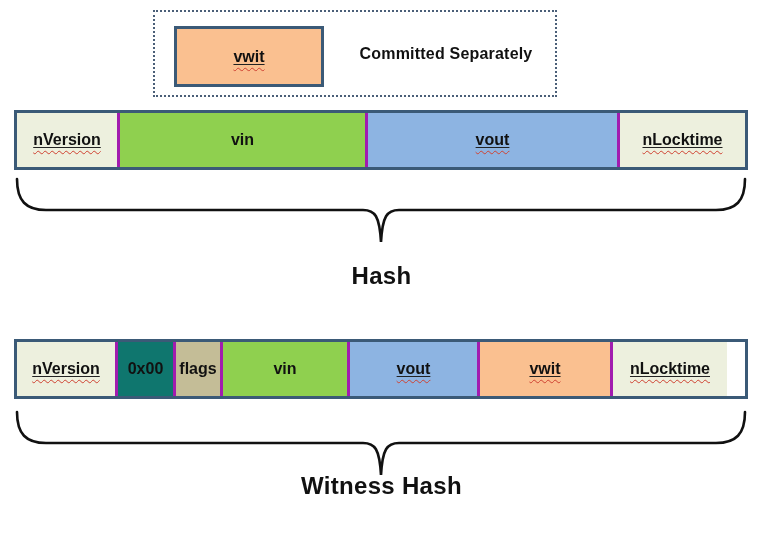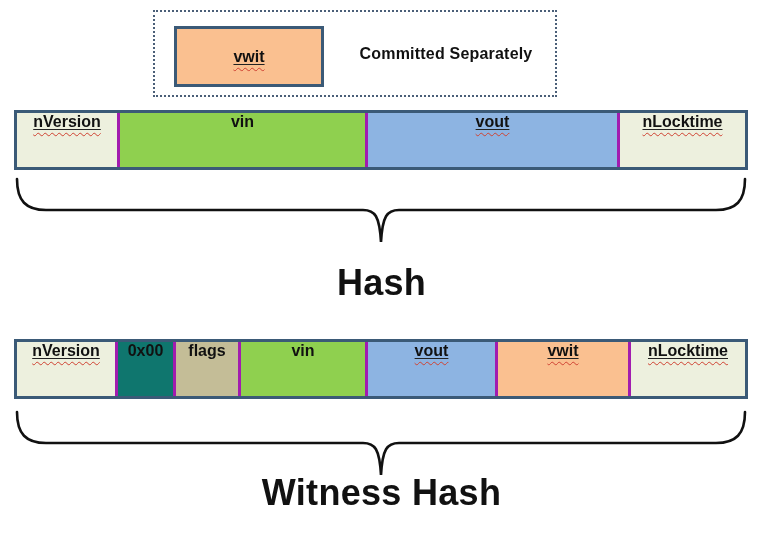--- a/index.html
+++ b/index.html
@@ -40,21 +40,21 @@
     width: 734px; height: 60px;
     border: 3px solid #3B5A77;
     box-sizing: border-box;
     display: flex;
     background: #fff;
   }
   .row-legacy  { top: 110px; }
   .row-witness { top: 339px; }
   .cell {
     box-sizing: border-box;
-    display: flex; justify-content: center;
+    display: flex; align-items: center; justify-content: center;
     font-size: 16px;
     overflow: hidden;
   }
   .cell + .cell { border-left: 3px solid #a21caf; }
 
   
   .u {
     text-decoration: underline;
     text-decoration-color: #222222;
     text-decoration-thickness: 1px;
@@ -72,21 +72,21 @@
     width: 734px; height: 70px;
   }
   .brace-hash    { top: 176px; }
   .brace-witness { top: 409px; }
   .brace svg { display: block; width: 734px; height: 70px; }
 
   
   .big-label {
     position: absolute; left: 0; width: 763px;
     text-align: center;
-    font-size: 36px;
+    font-size: 24px;
     letter-spacing: 0.3px;
     color: #111111;
   }
   .label-hash    { top: 262px; }
   .label-witness { top: 472px; }
 </style>
 </head>
 <body>
 
 <div class="stage">
@@ -121,21 +121,21 @@
   </div>
   <div class="big-label label-hash">Hash</div>
 
   <div class="row row-witness">
     <div class="cell" style="width: 98px; background-color: rgb(237, 240, 222);">
       <span class="u"><span class="sq">nVersion</span></span>
     </div>
     <div class="cell" style="width: 58px; background-color: #0f766e;">
       <span>0x00</span>
     </div>
-    <div class="cell" style="width: 65px; background-color: rgb(196, 189, 151);">
+    <div class="cell" style="width: 47px; background-color: rgb(196, 189, 151);">
       <span>flags</span>
     </div>
     <div class="cell" style="width: 127px; background-color: rgb(143, 208, 79);">
       <span>vin</span>
     </div>
     <div class="cell" style="width: 130px; background-color: rgb(141, 180, 226);">
       <span class="u"><span class="sq">vout</span></span>
     </div>
     <div class="cell" style="width: 133px; background-color: rgb(250, 192, 144);">
       <span class="u"><span class="sq">vwit</span></span>

